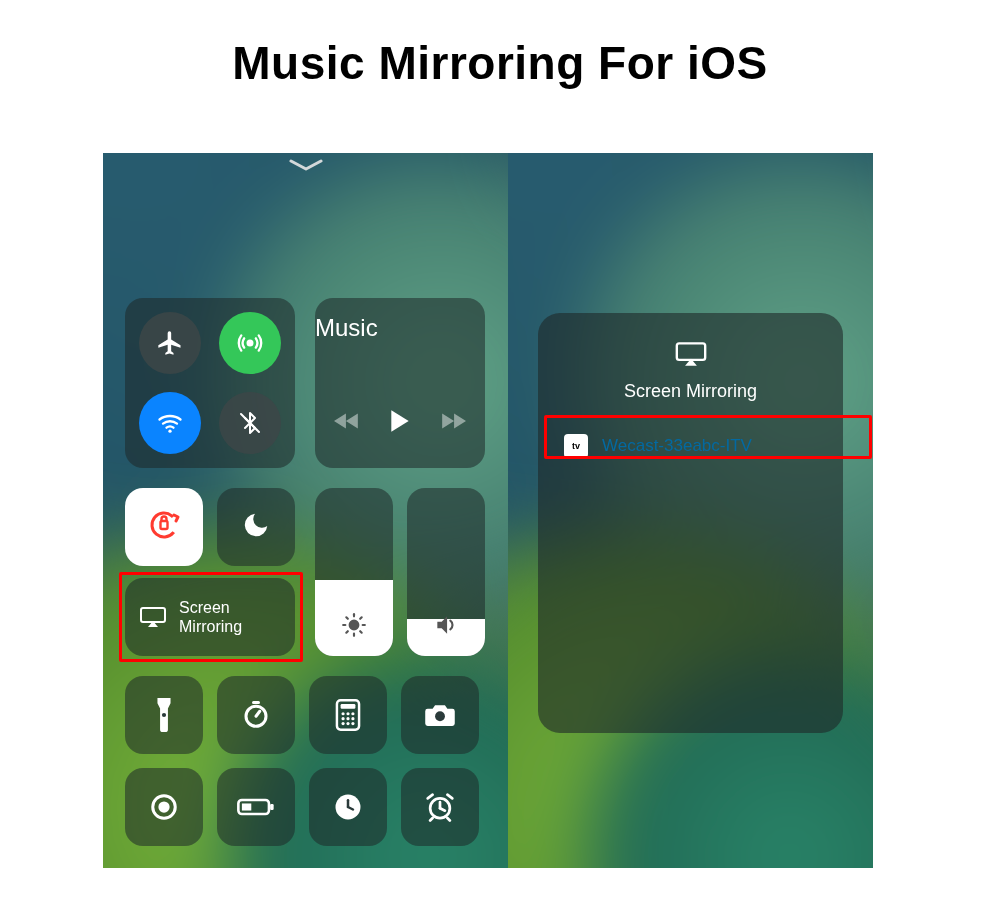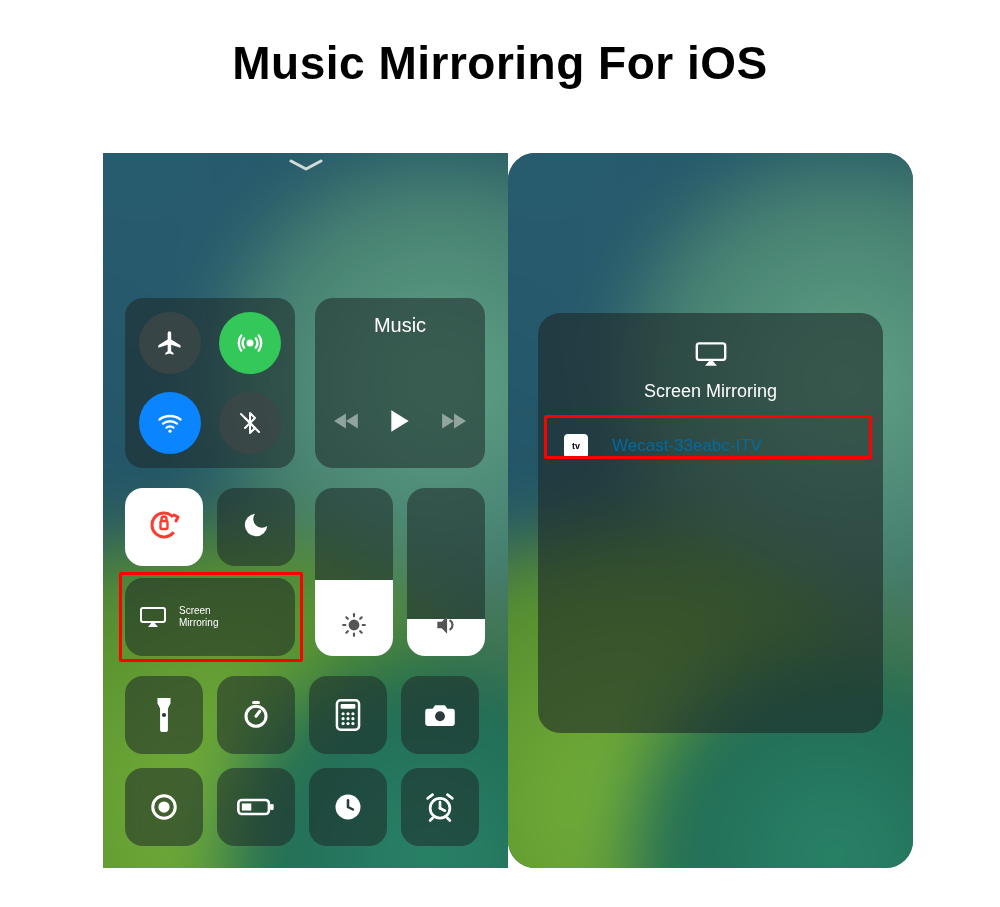--- a/index.html
+++ b/index.html
@@ -28,21 +28,21 @@
     height: 715px;
     display: flex;
   }
   .phone {
     position: relative;
     height: 100%;
     overflow: hidden;
     flex: 0 0 auto;
   }
   .phone.left { width: 405px; }
-  .phone.right{ width: 405px; border-radius: 27px; }
+  .phone.right{ width: 365px; }
 
   
   .wall {
     position: absolute; inset: 0;
     filter: blur(28px) saturate(120%);
     transform: scale(1.2);
   }
   .wall .blob { position: absolute; border-radius: 50%; }
   .wall .b1 { width: 600px; height: 600px; left:-180px; top:-180px; background: radial-gradient(circle at 40% 40%, #2f5a6a, #2a5362 60%, transparent 70%); }
   .wall .b2 { width: 420px; height: 420px; right:-120px; top:40px; background: radial-gradient(circle at 50% 50%, #6aa189, #4c7c70 55%, transparent 70%); }
@@ -74,30 +74,30 @@
     display:flex; align-items:center; justify-content:center;
     position:absolute;
   }
   .circle-btn svg, .tile svg, .mini-icon svg { display:block; }
   .c-darkgray { background: rgba(60,70,72,0.85); }
   .c-green    { background: #34c759; }
   .c-blue     { background: #0a84ff; }
 
   .connectivity { left:0; top:0; width:170px; height:170px; }
   .music        { left:190px; top:0; width:170px; height:170px; color:#fff; }
-  .music-title  { position:absolute; top:16px; width:100%; text-align:center; font-size:20px; }
+  .music-title  { position:absolute; top:16px; width:100%; font-size:24px; }
   .music-ctrls  { position:absolute; bottom:30px; width:100%; display:flex; justify-content:center; gap:28px; align-items:center; }
   .music-ctrls .mc-dim { opacity:.45; }
   .lock-row-wrap { position:absolute; left:0; top:190px; width:170px; height:78px; display:flex; gap:14px; }
   .sqbtn { flex:1; border-radius:18px; display:flex; align-items:center; justify-content:center; }
   .sqbtn.white { background:#fff; }
   .sqbtn.darkp { background: rgba(30,40,40,0.55); }
 
   .mirror-row { left:0; top:280px; width:170px; height:78px; border-radius:18px; background: rgba(30,40,40,0.55); display:flex; align-items:center; padding:0 14px; gap:12px; }
-  .mirror-row .mirror-text { font-size:10px; line-height:1.2; }
+  .mirror-row .mirror-text { font-size:16px; line-height:1.2; }
   .mirror-row .mirror-text .t1 { display:block; }
   .mirror-icon { width:28px; height:22px; flex:0 0 auto; }
 
   .highlight-red { position:absolute; border:3px solid #ff0000; border-radius:2px; pointer-events:none; }
 
   
   .slider { position:absolute; top:190px; width:78px; height:168px; border-radius:18px; overflow:hidden; background: rgba(30,40,40,0.55); }
   .slider.brightness { left:190px; }
   .slider.volume     { left:282px; }
   .slider .fill { position:absolute; bottom:0; left:0; right:0; background:#fff; }
@@ -112,21 +112,21 @@
   .mirror-pop {
     position:absolute;
     top:160px; left:30px; right:30px;
     height:420px;
     background: rgba(30,40,40,0.60);
     border-radius:22px;
     padding:22px;
   }
   .mirror-pop .pop-head { display:flex; flex-direction:column; align-items:center; gap:10px; margin-top:6px; }
   .mirror-pop .pop-title { font-size:18px; }
-  .device-row { margin-top:26px; display:flex; align-items:center; gap:24px; padding:6px 4px; }
+  .device-row { margin-top:26px; display:flex; align-items:center; gap:14px; padding:6px 4px; }
   .device-row .dev-icon { width:24px; height:24px; background:#fff; border-radius:4px; display:flex; align-items:center; justify-content:center; color:#000; font-size:9px; font-weight:700; }
   .device-row .dev-icon .apple { font-size:12px; line-height:1; }
   .device-row .dev-label { font-size:17px; color:#0369a1; }
 
 </style>
 </head>
 <body>
 
 <h1 class="page-title">Music Mirroring For iOS</h1>
 

